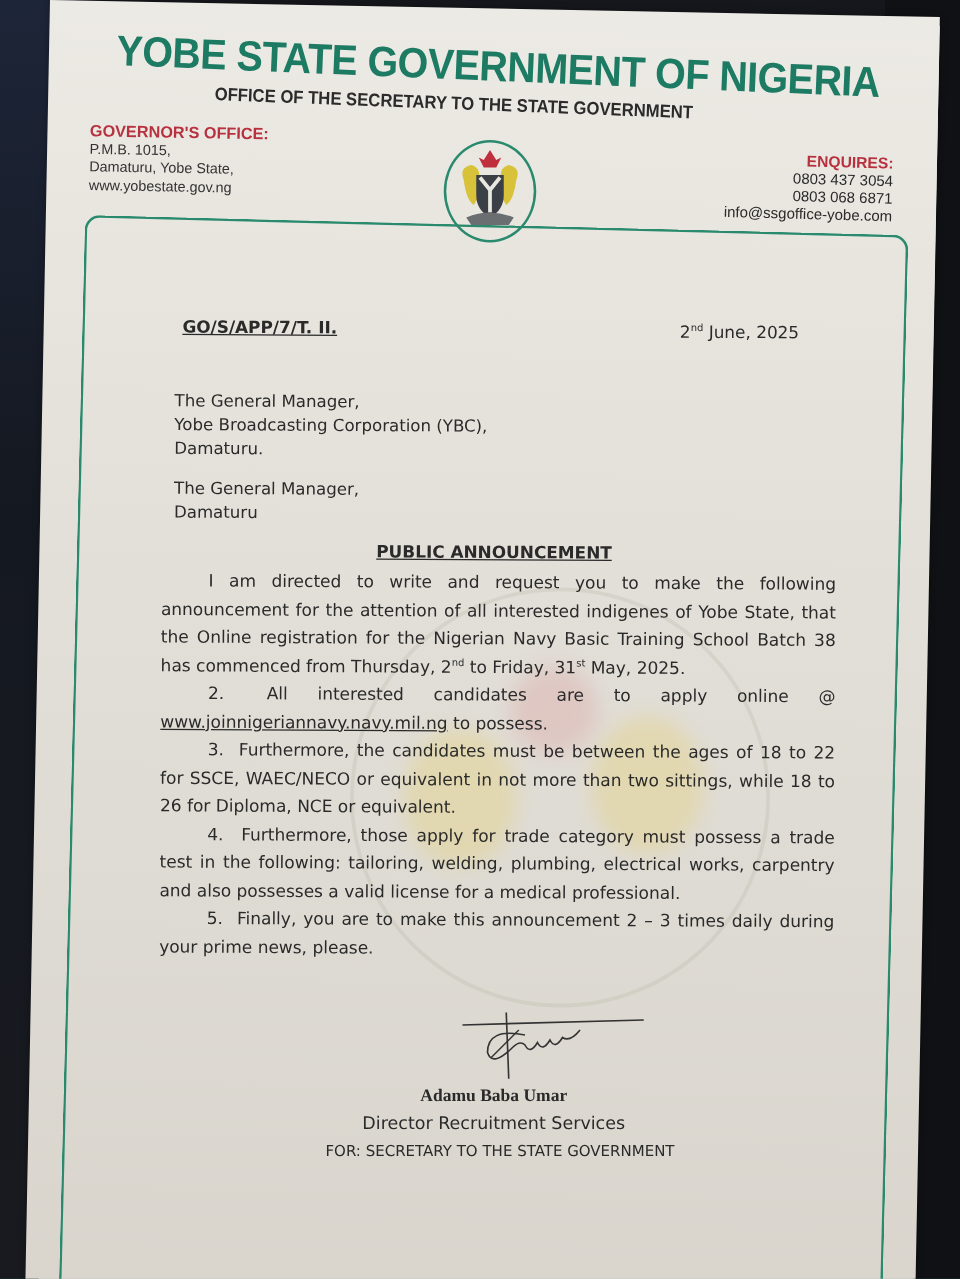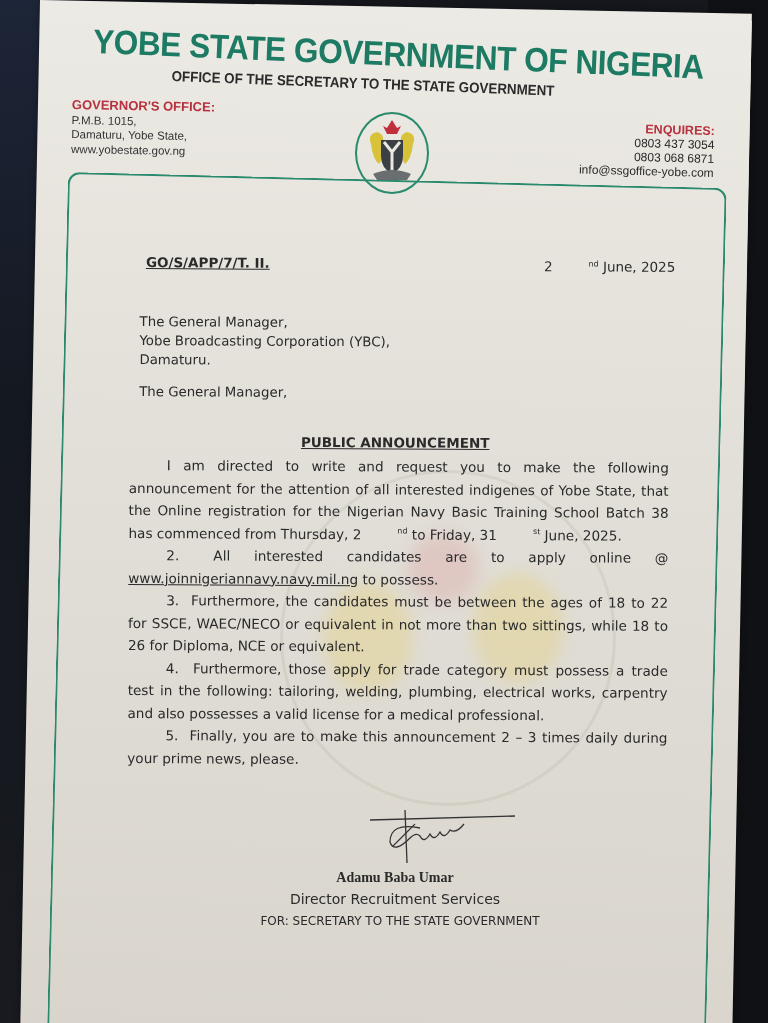--- a/index.html
+++ b/index.html
@@ -68,21 +68,21 @@
     border:2px solid #2a8a6d; border-bottom:none; border-radius:12px 12px 0 0;
     transform:rotate(1.4deg); transform-origin:left top;
   }
   .letter {
     position:absolute; left:130px; top:248px; width:545px;
     font-family:"DejaVu Sans", sans-serif; font-size:13.2px; color:#2a2a2a;
     transform:rotate(0.3deg); transform-origin:left top;
   }
   .ref { position:absolute; left:16px; top:6px; font-weight:bold; font-size:13.5px;text-decoration:underline; }
   .date { position:absolute; left:414px; top:8px; font-size:13.5px; white-space:nowrap; }
-  sup { font-size:8px; vertical-align:super; line-height:0;margin-left:36px; }
+  sup { font-size:8px; vertical-align:super; line-height:0; }
   .addr { position:absolute; left:10px; line-height:19px; font-size:13.3px; }
   .addr1 { top:64px; }
   .addr2 { top:134px; }
   .heading {
     position:absolute; left:172px; top:185px; font-weight:bold; font-size:13.5px;
     text-decoration:underline;
   }
   .body {
     position:absolute; left:0; top:206px; width:540px;
     text-align:justify; line-height:22.5px; font-size:13.6px;
@@ -157,26 +157,27 @@
     <div class="ref">GO/S/APP/7/T. II.</div>
     <div class="date"><span>2</span><sup>nd</sup><span> June, 2025</span></div>
 
     <div class="addr addr1">
       <div>The General Manager,</div>
       <div>Yobe Broadcasting Corporation (YBC),</div>
       <div>Damaturu.</div>
     </div>
     <div class="addr addr2">
       <div>The General Manager,</div>
+      <div>Damaturu</div>
     </div>
 
     <div class="heading">PUBLIC ANNOUNCEMENT</div>
 
     <div class="body">
-      <p><span class="indent"></span><span>I am directed to write and request you to make the following announcement for the attention of all interested indigenes of Yobe State, that the Online registration for the Nigerian Navy Basic Training School Batch 38 has commenced from Thursday, 2</span><sup>nd</sup><span> to Friday, 31</span><sup>st</sup><span> June, 2025.</span></p>
+      <p><span class="indent"></span><span>I am directed to write and request you to make the following announcement for the attention of all interested indigenes of Yobe State, that the Online registration for the Nigerian Navy Basic Training School Batch 38 has commenced from Thursday, 2</span><sup>nd</sup><span> to Friday, 31</span><sup>st</sup><span> May, 2025.</span></p>
       <p><span class="indent"></span><span>2.</span><span class="num-indent"></span><span>All interested candidates are to apply online @ </span><span class="link">www.joinnigeriannavy.navy.mil.ng</span><span> to possess.</span></p>
       <p><span class="indent"></span><span>3.</span>&nbsp;&nbsp;<span>Furthermore, the candidates must be between the ages of 18 to 22 for SSCE, WAEC/NECO or equivalent in not more than two sittings, while 18 to 26 for Diploma, NCE or equivalent.</span></p>
       <p><span class="indent"></span><span>4.</span>&nbsp;&nbsp;<span>Furthermore, those apply for trade category must possess a trade test in the following: tailoring, welding, plumbing, electrical works, carpentry and also possesses a valid license for a medical professional.</span></p>
       <p><span class="indent"></span><span>5.</span>&nbsp;&nbsp;<span>Finally, you are to make this announcement 2 – 3 times daily during your prime news, please.</span></p>
     </div>
   </div>
 
   <div class="sign">
     <svg class="signature" width="160" height="60" viewBox="0 0 160 60">
       <path d="M5 12 L150 8" stroke="#333" stroke-width="1.4" fill="none"></path>

